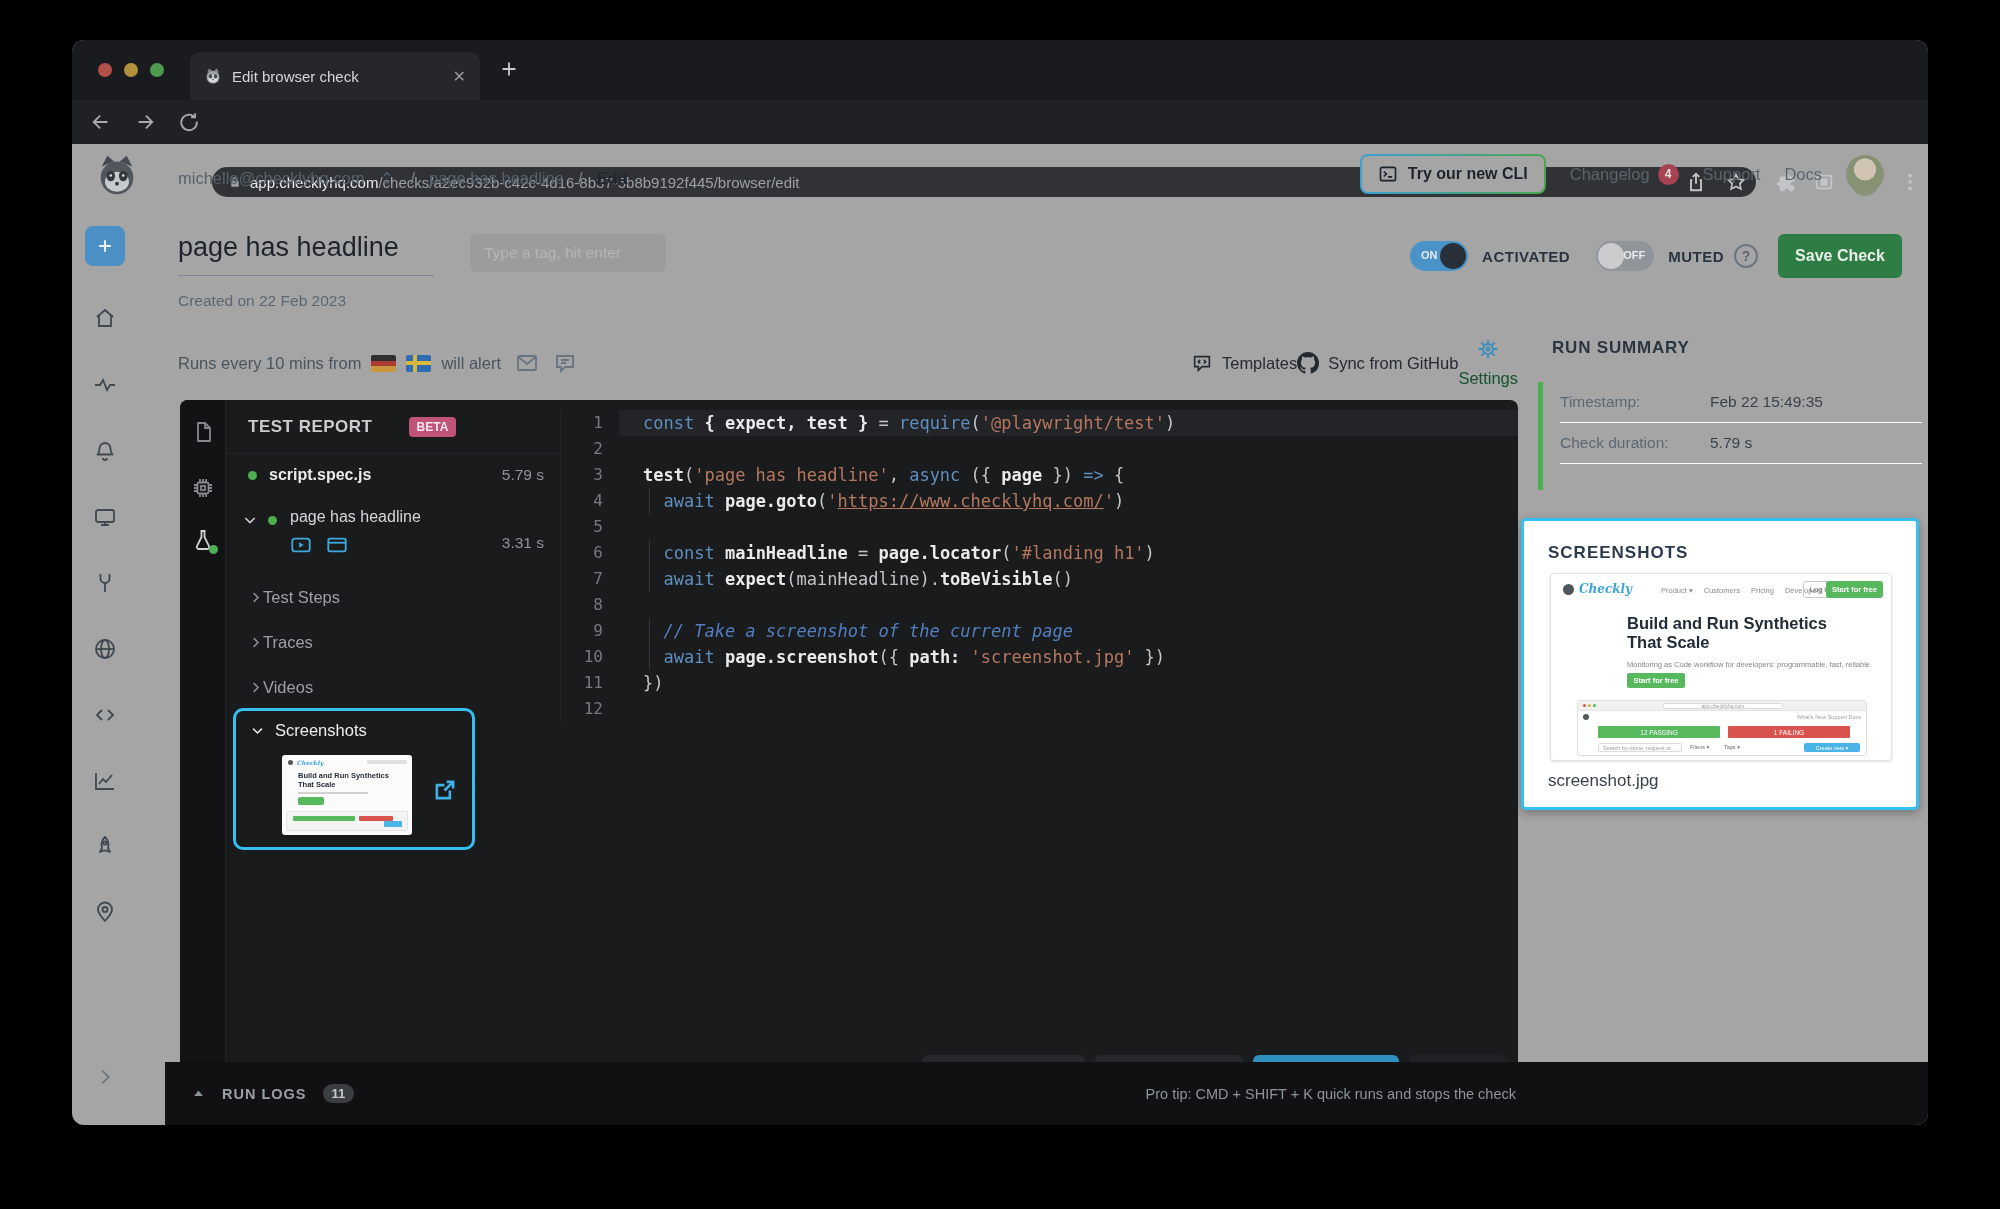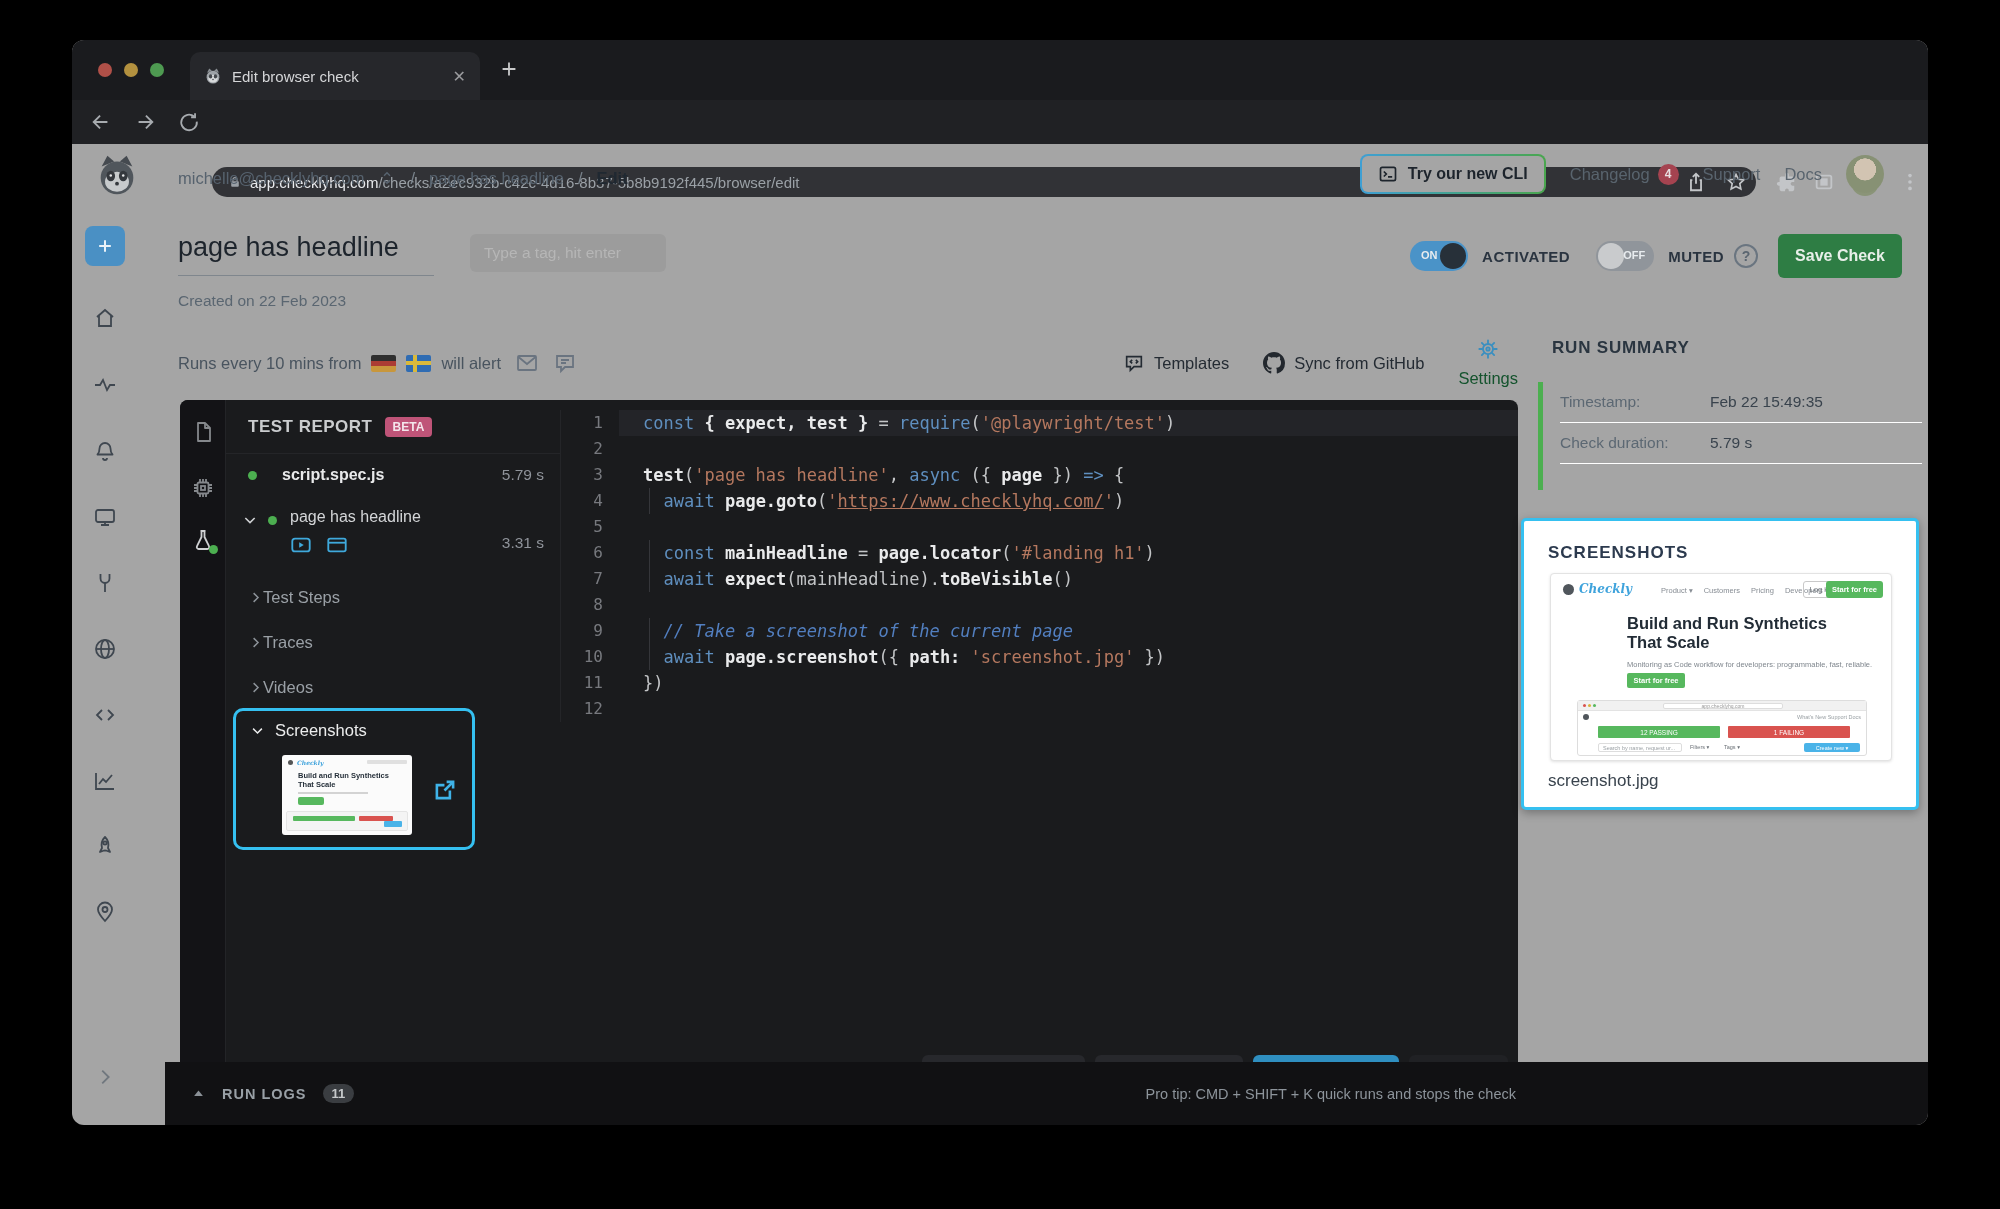--- a/index.html
+++ b/index.html
@@ -68,40 +68,40 @@
   .created{position:absolute;left:106px;top:252px;font-size:15.5px;color:#5a6671;}
   .sched-left{position:absolute;left:106px;top:308px;height:30px;display:flex;align-items:center;gap:10px;
     font-size:16.5px;color:#49545f;}
   .flag{width:25px;height:17px;border-radius:2px;position:relative;overflow:hidden;flex:none;}
   .flag.de{background:linear-gradient(180deg,#2f2f2f 0 33%,#ab3c34 33% 66%,#c8973c 66%);}
   .flag.se{background:#2f6cb3;}
   .flag.se i{position:absolute;background:#d9b93c;}
   .flag.se .v{left:7px;top:0;width:4px;height:17px;}
   .flag.se .h{left:0;top:6.5px;width:25px;height:4px;}
   .sched-ic{color:#6a7480;margin-left:4px;}
-  .sched-right{position:absolute;right:410px;top:308px;height:30px;display:flex;align-items:center;gap:34px;font-size:16.5px;}
+  .sched-right{position:absolute;right:410px;top:308px;height:30px;display:flex;align-items:center;font-size:16.5px;}
   .sr-item{display:flex;align-items:center;gap:9px;color:#242b33;font-weight:500;}
   .sr-item.blue{color:#14532d;flex-direction:column;}
   
   .side-plus{position:absolute;left:13px;top:186px;width:40px;height:40px;background:#4a90c4;
     border-radius:8px;color:#eaf2f8;display:flex;align-items:center;justify-content:center;}
   .side-ic{position:absolute;left:21px;color:#3f4750;}
   .side-exp{position:absolute;left:22px;top:1026px;color:#70777e;}
   
   .editor{position:absolute;left:108px;top:360px;width:1338px;height:702px;background:#1a1b1d;
     border-radius:8px;overflow:hidden;}
   .rail{position:absolute;left:0;top:0;width:46px;height:100%;background:#131316;border-right:1px solid #232427;}
   .rail-ic{position:absolute;left:11px;color:#85888c;}
   .rail-ic.active{color:#cfd1d3;}
   .gdot{position:absolute;width:9px;height:9px;border-radius:50%;background:#4caf50;}
   .report{position:absolute;left:46px;top:0;width:334px;height:648px;}
   .rep-head{height:54px;display:flex;align-items:center;gap:12px;padding-left:22px;border-bottom:1px solid #242528;}
   .rep-title{font-size:17px;color:#caccce;font-weight:600;letter-spacing:.5px;}
-  .beta{background:#bf5478;color:#f4e6ec;font-size:12px;font-weight:700;padding:3px 8px;border-radius:4px;}
-  .spec-row{position:absolute;left:22px;right:16px;top:66px;display:flex;align-items:center;gap:25px;}
+  .beta{background:#bf5478;color:#f4e6ec;font-size:12px;font-weight:700;padding:3px 8px;border-radius:4px;margin-left:24px;}
+  .spec-row{position:absolute;left:22px;right:16px;top:66px;display:flex;align-items:center;gap:12px;}
   .spec-name{font-size:16px;font-weight:700;color:#e9eaeb;flex:1;}
   .dur{font-size:15.5px;color:#8f939a;}
   .test-row{position:absolute;left:16px;right:16px;top:104px;height:64px;}
   .test-name{position:absolute;left:48px;top:4px;font-size:16px;color:#d4d6d8;}
   .test-ics{position:absolute;left:48px;top:30px;display:flex;gap:14px;color:#3fa9dc;}
   .test-dur{position:absolute;right:0;top:30px;}
   .sec-row{position:absolute;left:22px;display:flex;align-items:center;color:#9aa0a6;font-size:16.5px;}
   .sec-chev{color:#8d9399;display:flex;}
   .shotbox{position:absolute;left:7px;top:308px;width:242px;height:142px;border:3px solid #35c0f0;border-radius:10px;}
   .shot-head{position:absolute;left:14px;top:10px;display:flex;align-items:center;gap:10px;

